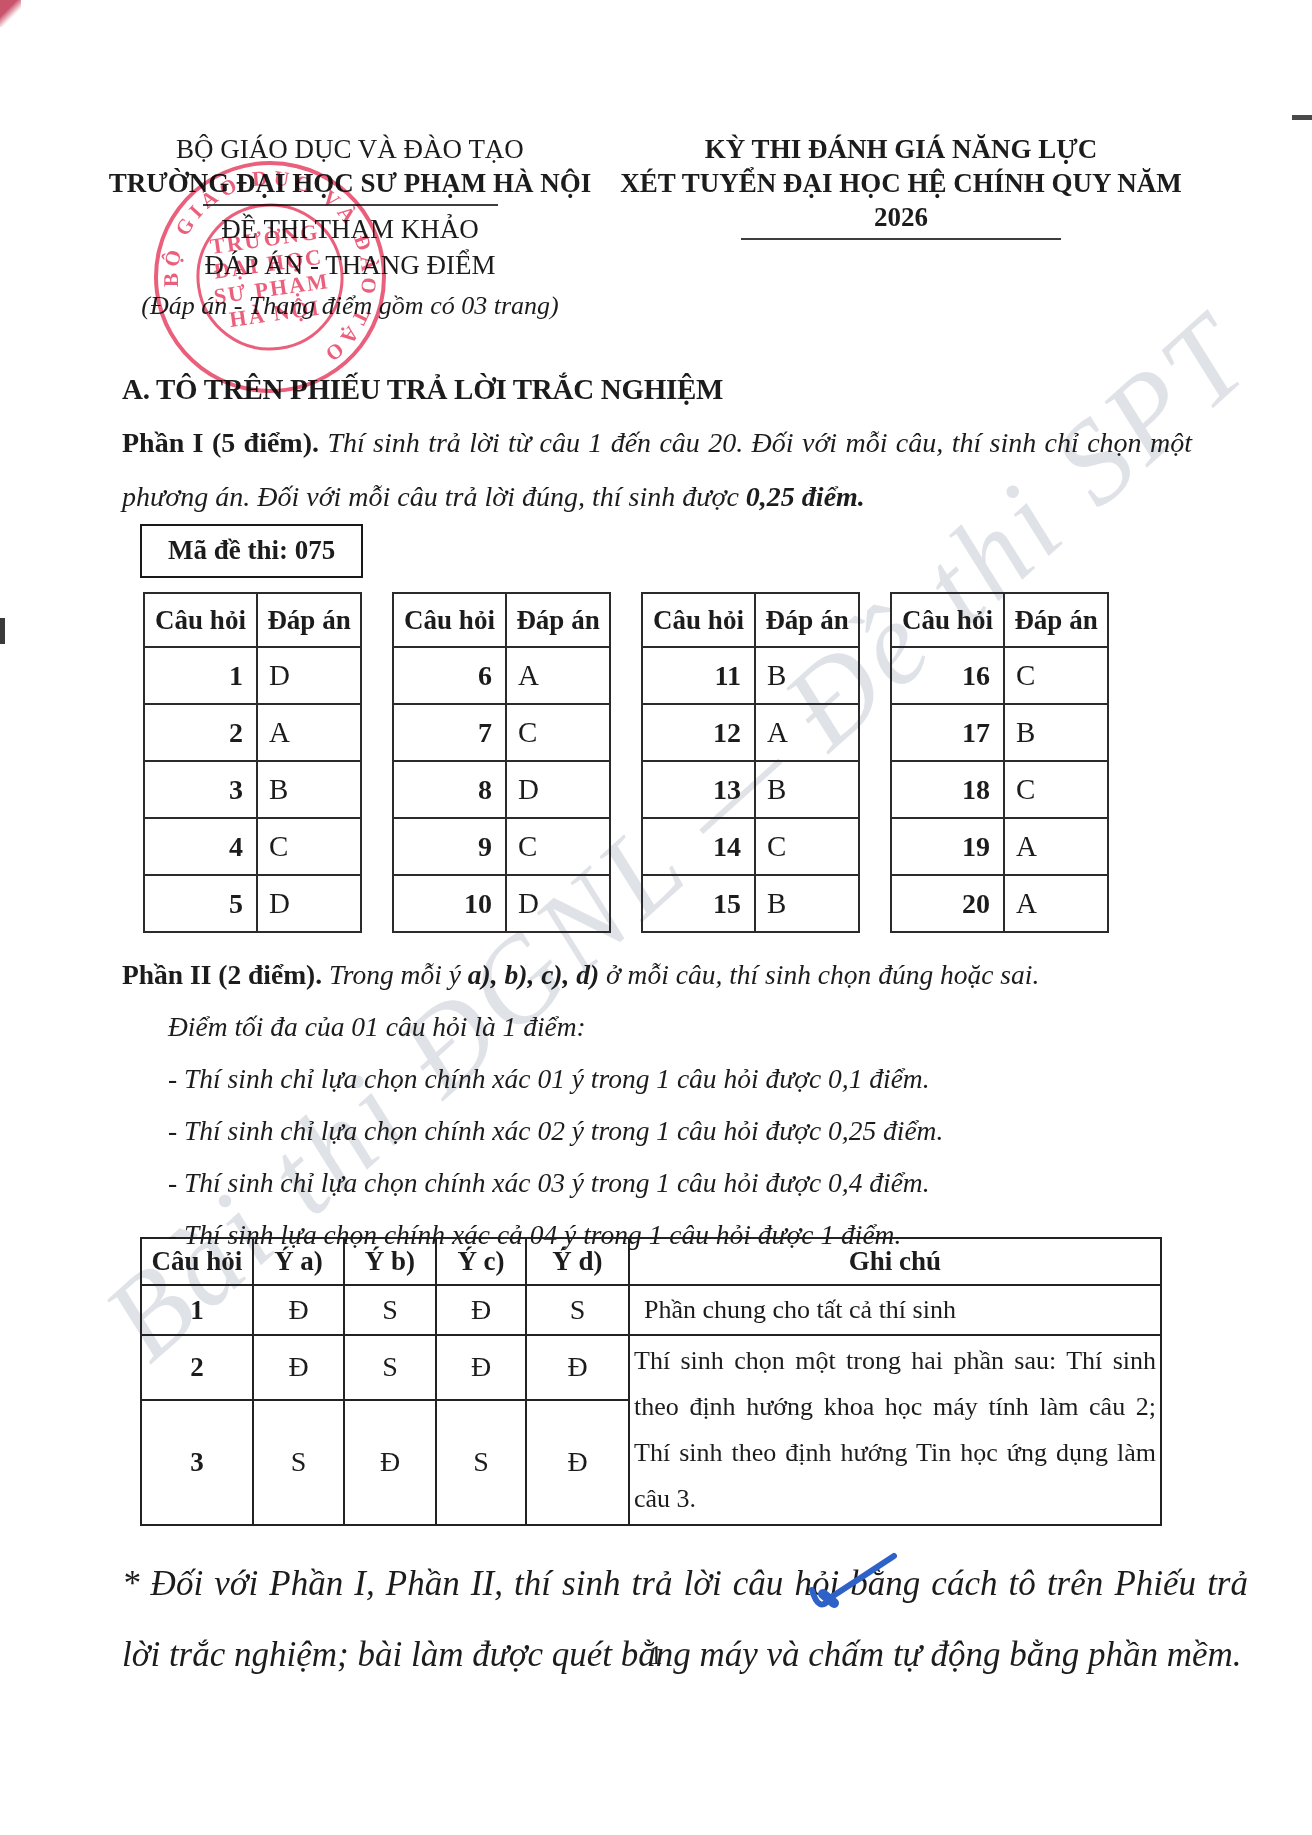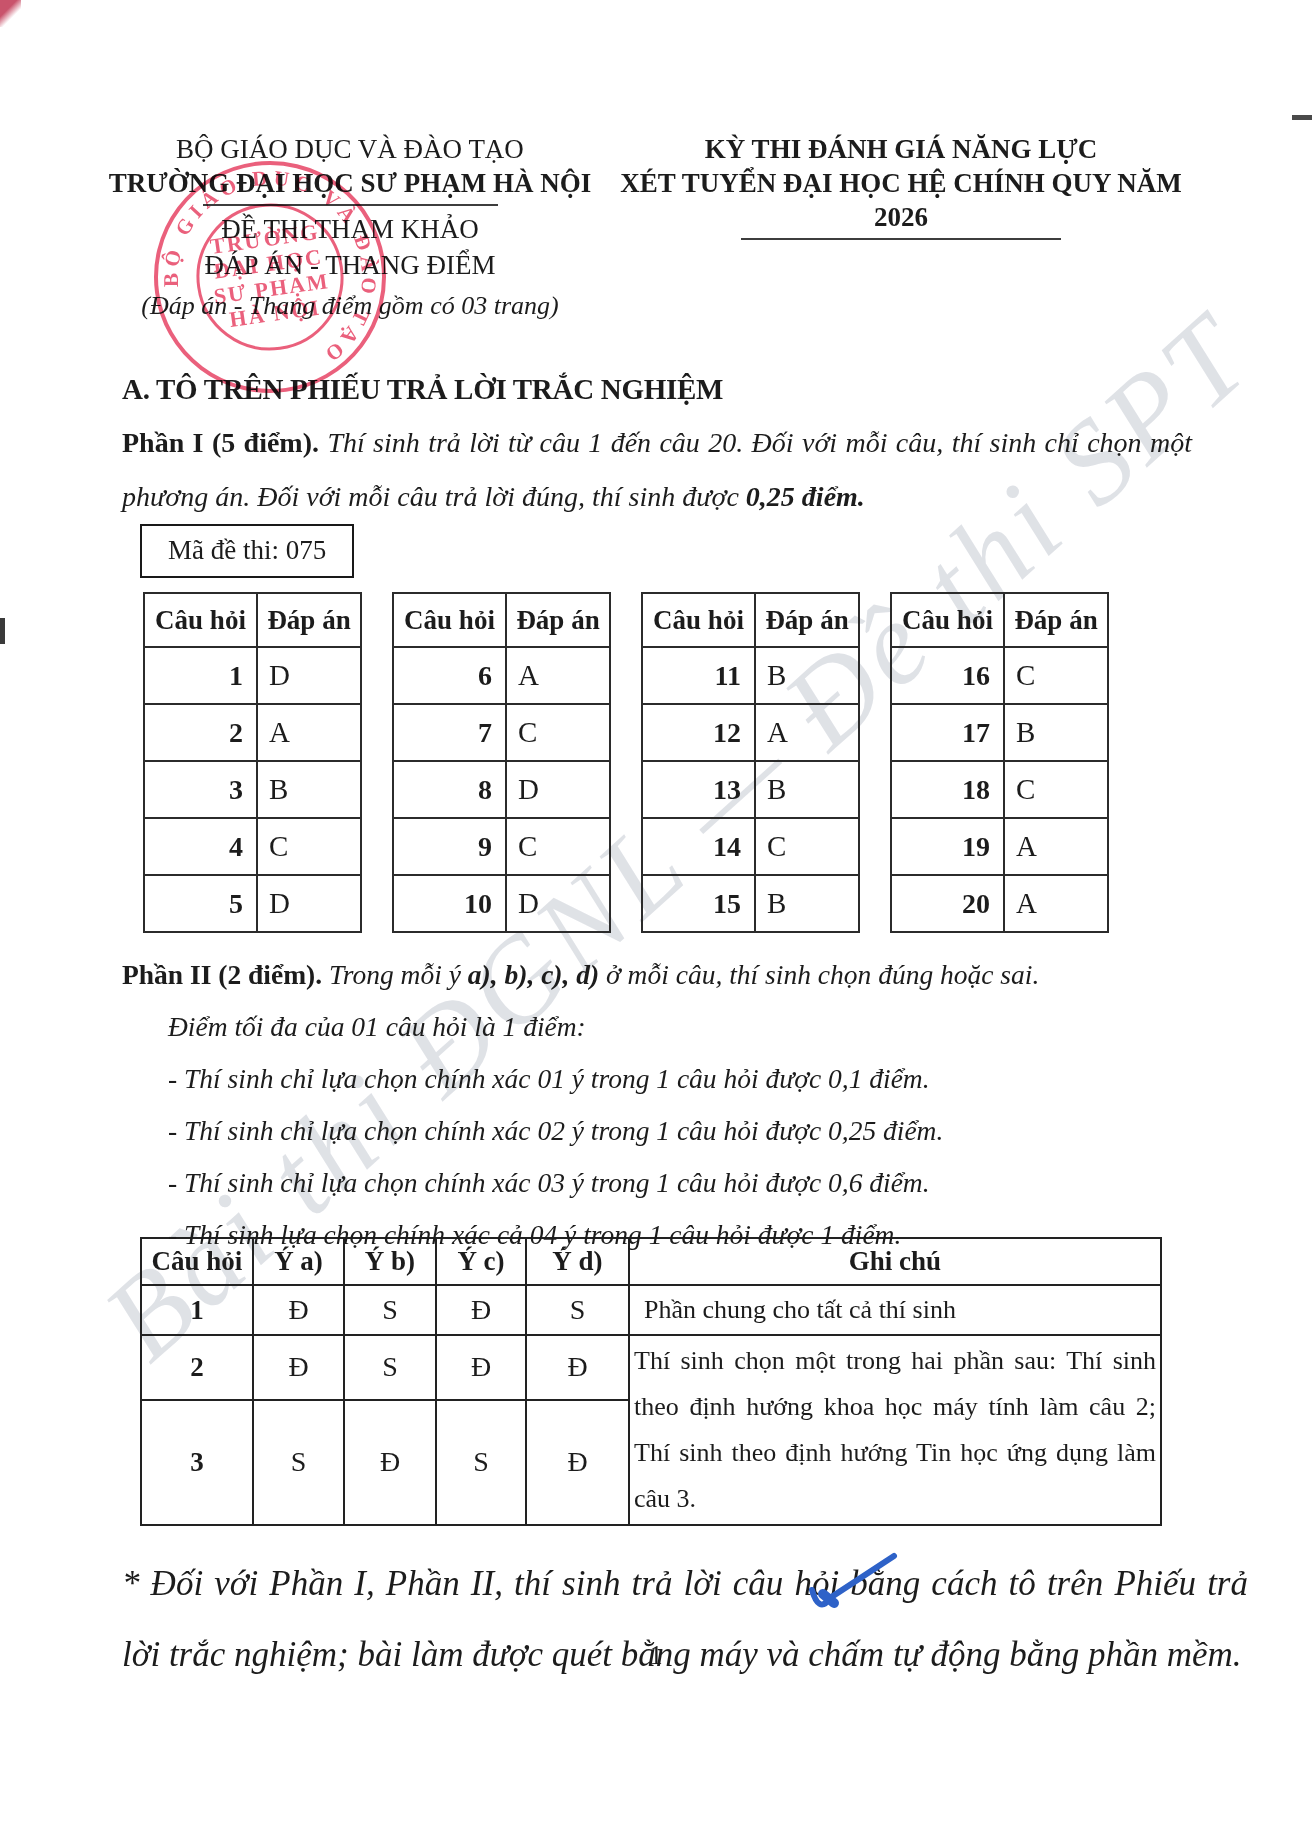--- a/index.html
+++ b/index.html
@@ -28,21 +28,21 @@
   
   .stamp{position:absolute;left:146px;top:152px;opacity:.82;mix-blend-mode:multiply;z-index:2;}
 
   
   .section-a{margin:46px 0 0 122px;font-size:29px;font-weight:bold;letter-spacing:-.3px;line-height:38px;}
   .p1{margin:8px 120px 0 122px;font-size:28px;line-height:54px;text-align:justify;}
   .it{font-style:italic;}
   .bit{font-style:italic;font-weight:bold;}
 
   .made-box{display:inline-block;margin:0 0 0 140px;border:2.5px solid #191919;
-            padding:7px 26px 9px;font-size:27px;font-weight:normal;line-height:34px;}
+            padding:7px 26px 9px;font-size:27px;font-weight:bold;line-height:34px;}
 
   
   .tables{display:flex;gap:30px;margin:14px 0 0 143px;}
   table{border-collapse:collapse;}
   .anskey{width:219px;}
   .anskey th,.anskey td{border:2px solid #2b2b2b;}
   .anskey th{height:54px;font-size:27px;text-align:center;}
   .anskey th.ah{font-weight:bold;}
   .anskey td{height:57px;}
   .anskey td.q{font-weight:bold;text-align:right;padding-right:13px;font-size:28px;width:112px;}
@@ -248,21 +248,21 @@
       </tbody>
         </table>
 
     </div>
 
     <div class="part2">
       <p><b>Phần II (2 điểm).</b><span class="it"> Trong mỗi ý </span><span class="bit">a), b), c), d)</span><span class="it"> ở mỗi câu, thí sinh chọn đúng hoặc sai.</span></p>
       <p class="it indent">Điểm tối đa của 01 câu hỏi là 1 điểm:</p>
       <p class="it indent"><span>- Thí sinh chỉ lựa chọn chính xác 01 ý trong 1 câu hỏi được </span><span class="fb">0,1 điểm.</span></p>
       <p class="it indent"><span>- Thí sinh chỉ lựa chọn chính xác 02 ý trong 1 câu hỏi được </span><span class="fb">0,25 điểm.</span></p>
-      <p class="it indent"><span>- Thí sinh chỉ lựa chọn chính xác 03 ý trong 1 câu hỏi được </span><span class="fb">0,6 điểm.</span></p>
+      <p class="it indent"><span>- Thí sinh chỉ lựa chọn chính xác 03 ý trong 1 câu hỏi được </span><span class="fb">0,4 điểm.</span></p>
       <p class="it indent"><span>- Thí sinh lựa chọn chính xác cả 04 ý trong 1 câu hỏi được </span><span class="fb">1 điểm.</span></p>
     </div>
 
     <table class="p2table">
       <colgroup>
         <col style="width:112px">
           <col style="width:91px">
           <col style="width:92px">
         <col style="width:90px">
           <col style="width:103px">

